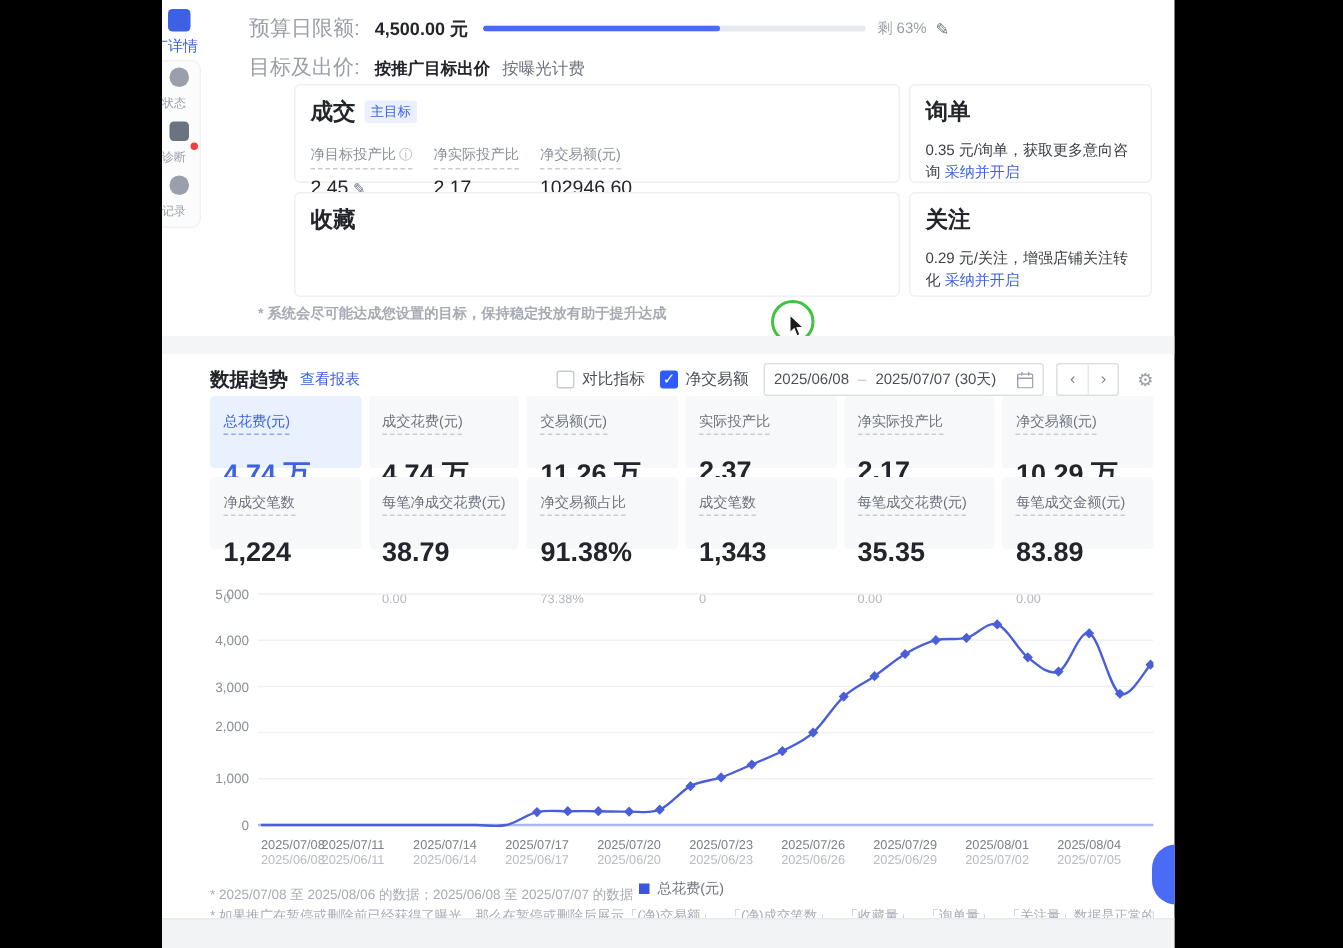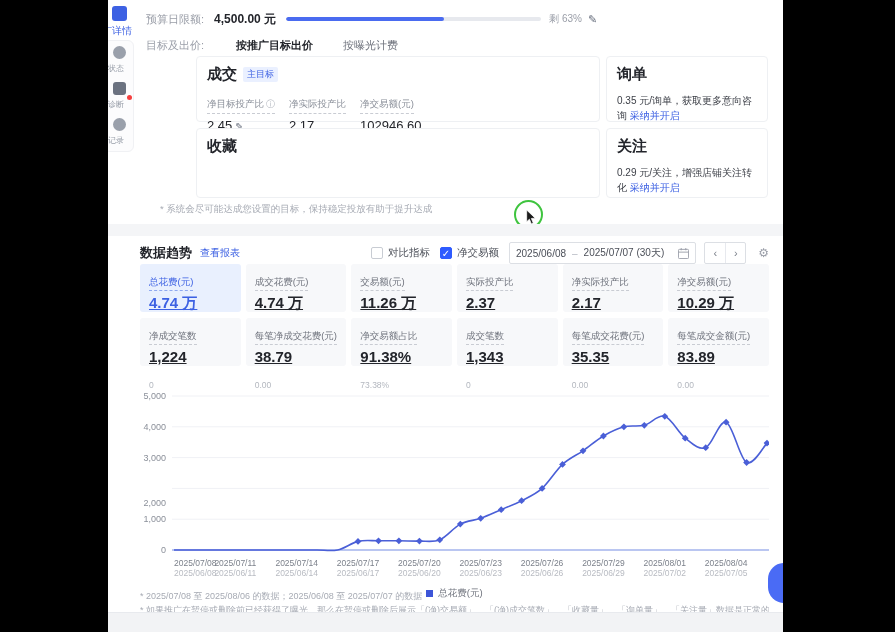--- a/index.html
+++ b/index.html
@@ -14,47 +14,47 @@
   .rail-active-label { position:absolute; left:-6px; top:24px; font-size:10px; color:#3d61e3; white-space:nowrap; }
   .rail-card { position:absolute; left:-4px; top:40px; width:30px; height:112px; background:#fcfcfd; border:1px solid #f0f1f4; border-radius:6px; }
   .rail-item { position:relative; height:36px; text-align:center; padding-top:4px; }
   .rail-ico { display:inline-block; width:13px; height:13px; border-radius:50%; background:#9aa0ab; }
   .rail-ico.square { border-radius:3px; background:#6b7280; }
   .rail-lbl { display:block; font-size:8px; color:#9aa0ab; white-space:nowrap; margin-left:-6px; }
   .rail-dot { position:absolute; right:1px; top:18px; width:5px; height:5px; border-radius:50%; background:#f53f3f; }
 
   
   .row-budget { position:absolute; left:38px; top:10px; right:15px; height:18px; display:flex; align-items:center; }
-  .lbl-gray { font-size:11px; color:#9a9ea8; }
+  .lbl-gray { font-size:14px; color:#9a9ea8;margin-left:20px; }
   .budget-amount { font-size:12px; color:#23252b; font-weight:bold; margin-left:10px; }
   .pbar { width:255px; height:4px; border-radius:2px; background:#e7e9ee; margin-left:10px; position:relative; overflow:hidden; }
   .pbar-fill { position:absolute; left:0; top:0; bottom:0; background:#4a6bf0; border-radius:2px; }
   .remain { font-size:10px; color:#9a9ea8; margin-left:8px; }
   .pencil { font-size:11px; color:#6b7280; margin-left:6px; cursor:pointer; }
   .row-bid { position:absolute; left:38px; top:36px; right:15px; height:18px; display:flex; align-items:center; }
-  .bid-tab { font-size:11px; margin-left:30px; cursor:pointer; }
+  .bid-tab { font-size:11px; margin-left:8px; cursor:pointer; }
   .bid-tab.active { color:#23252b; font-weight:bold; }
   .bid-tab.idle { color:#6f737d; }
   .row-bid .lbl-gray { margin-right:2px; }
 
   
   .goal-grid { position:absolute; left:88px; top:56px; width:572px; display:grid;
     grid-template-columns:404px 162px; grid-template-rows:66px 70px; gap:6px; }
   .gcard { border:1px solid #eef0f3; border-radius:4px; background:#fff; padding:8px 10px; position:relative; }
   .gtitle { font-size:15px; font-weight:bold; color:#23252b; display:inline-block; }
   .gbadge { display:inline-block; font-size:9px; color:#3d61e3; background:#eaf0ff; border-radius:2px; padding:1px 4px; margin-left:6px; vertical-align:2px; }
   .gmetrics { display:flex; margin-top:9px; }
   .gmetric { margin-right:14px; }
   .gm-label { font-size:9.5px; color:#8a8f99; border-bottom:1px dashed #c9ccd3; padding-bottom:2px; display:inline-block; white-space:nowrap; }
   .gm-info { font-size:9px; color:#b3b7bf; margin-left:2px; }
   .gm-value { font-size:13px; color:#23252b; margin-top:4px; font-weight:500; }
   .gm-edit { font-size:10px; color:#6b7280; margin-left:3px; }
   .gdesc { font-size:10px; color:#3b3e46; margin-top:10px; line-height:1.45; }
   .glink { color:#3d61e3; cursor:pointer; white-space:nowrap; }
-  .goal-note { position:absolute; left:52px; top:203px; font-size:9.5px; color:#a7abb4; }
+  .goal-note { position:absolute; left:64px; top:203px; font-size:9.5px; color:#a7abb4;font-weight:bold; }
 
   
   .cursor-ring { position:absolute; left:406px; top:200px; width:29px; height:29px; border:2.5px solid #3fc43f; border-radius:50%; background:transparent; }
   .cursor-ring svg { position:absolute; left:10px; top:8px; }
 
   
   .band { position:absolute; left:0; top:224px; width:675px; height:12px; background:#f4f5f7; }
 
   
   .trend-head { position:absolute; left:32px; top:241px; right:14px; height:24px; display:flex; align-items:center; }
@@ -70,21 +70,21 @@
   .navbox { display:flex; border:1px solid #dcdfe4; border-radius:2px; height:22px; margin-left:8px; }
   .navbtn { width:20px; text-align:center; line-height:20px; font-size:11px; color:#7c818b; cursor:pointer; }
   .navbtn + .navbtn { border-left:1px solid #e7e9ee; }
   .gear { font-size:12px; color:#9a9ea8; margin-left:12px; cursor:pointer; }
 
   
   .mgrid { position:absolute; left:32px; top:264px; right:14px; display:grid;
     grid-template-columns:repeat(6,1fr); gap:6px 5px; }
   .mcard { background:#f7f8fa; border-radius:3px; padding:7px 9px 6px; height:48px; cursor:pointer; }
   .mcard .ml { font-size:9.5px; color:#6f737d; border-bottom:1px dashed #c9ccd3; display:inline-block; padding-bottom:1px; white-space:nowrap; }
-  .mcard .mv { font-size:15px; font-weight:bold; color:#23252b; margin-top:3px;text-decoration:underline; }
+  .mcard .mv { font-size:18px; font-weight:bold; color:#23252b; margin-top:14px; }
   .mcard .ms { font-size:8.5px; color:#b3b7bf; margin-top:15px; }
   .mcard.sel { background:#e9f0fe; }
   .mcard.sel .ml { color:#3d61e3; border-bottom-color:#8fa8ef; }
   .mcard.sel .mv, .mcard.sel .ms { color:#3d61e3; }
 
   
   .chart-wrap { position:absolute; left:32px; top:388px; right:14px; height:200px; }
   .yaxis { position:absolute; left:0; top:0; width:26px; height:170px; }
   .ytick { position:absolute; right:0; font-size:9px; color:#8a8f99; transform:translateY(-50%); }
   .plot { position:absolute; left:32px; right:0; top:0; height:170px; }
@@ -276,21 +276,21 @@
         <span class="ml">每笔成交金额(元)</span>
         <div class="mv">83.89</div>
         <div class="ms">0.00</div>
       </div>
     </div>
 
     <div class="chart-wrap">
       <div class="yaxis" id="yaxis">
           <span class="ytick" style="top: 162px;">0</span>
           <span class="ytick" style="top: 131.2px;">1,000</span>
-          <span class="ytick" style="top: 115px; text-align: right;">2,000</span>
+          <span class="ytick" style="top: 96px; text-align: right;">2,000</span>
           <span class="ytick" style="top: 69.6px;">3,000</span>
           <span class="ytick" style="top: 38.8px;">4,000</span>
           <span class="ytick" style="top: 8px;">5,000</span>
         </div>
       <div class="plot" id="plot">
           <svg width="597" height="170">
     <line x1="0" y1="162" x2="597" y2="162" stroke="#d8dce6" stroke-width="1"></line>
             <line x1="0" y1="131.2" x2="597" y2="131.2" stroke="#f0f1f5" stroke-width="1"></line>
             <line x1="0" y1="100.4" x2="597" y2="100.4" stroke="#f0f1f5" stroke-width="1"></line>
             <line x1="0" y1="69.60000000000001" x2="597" y2="69.60000000000001" stroke="#f0f1f5" stroke-width="1"></line>

